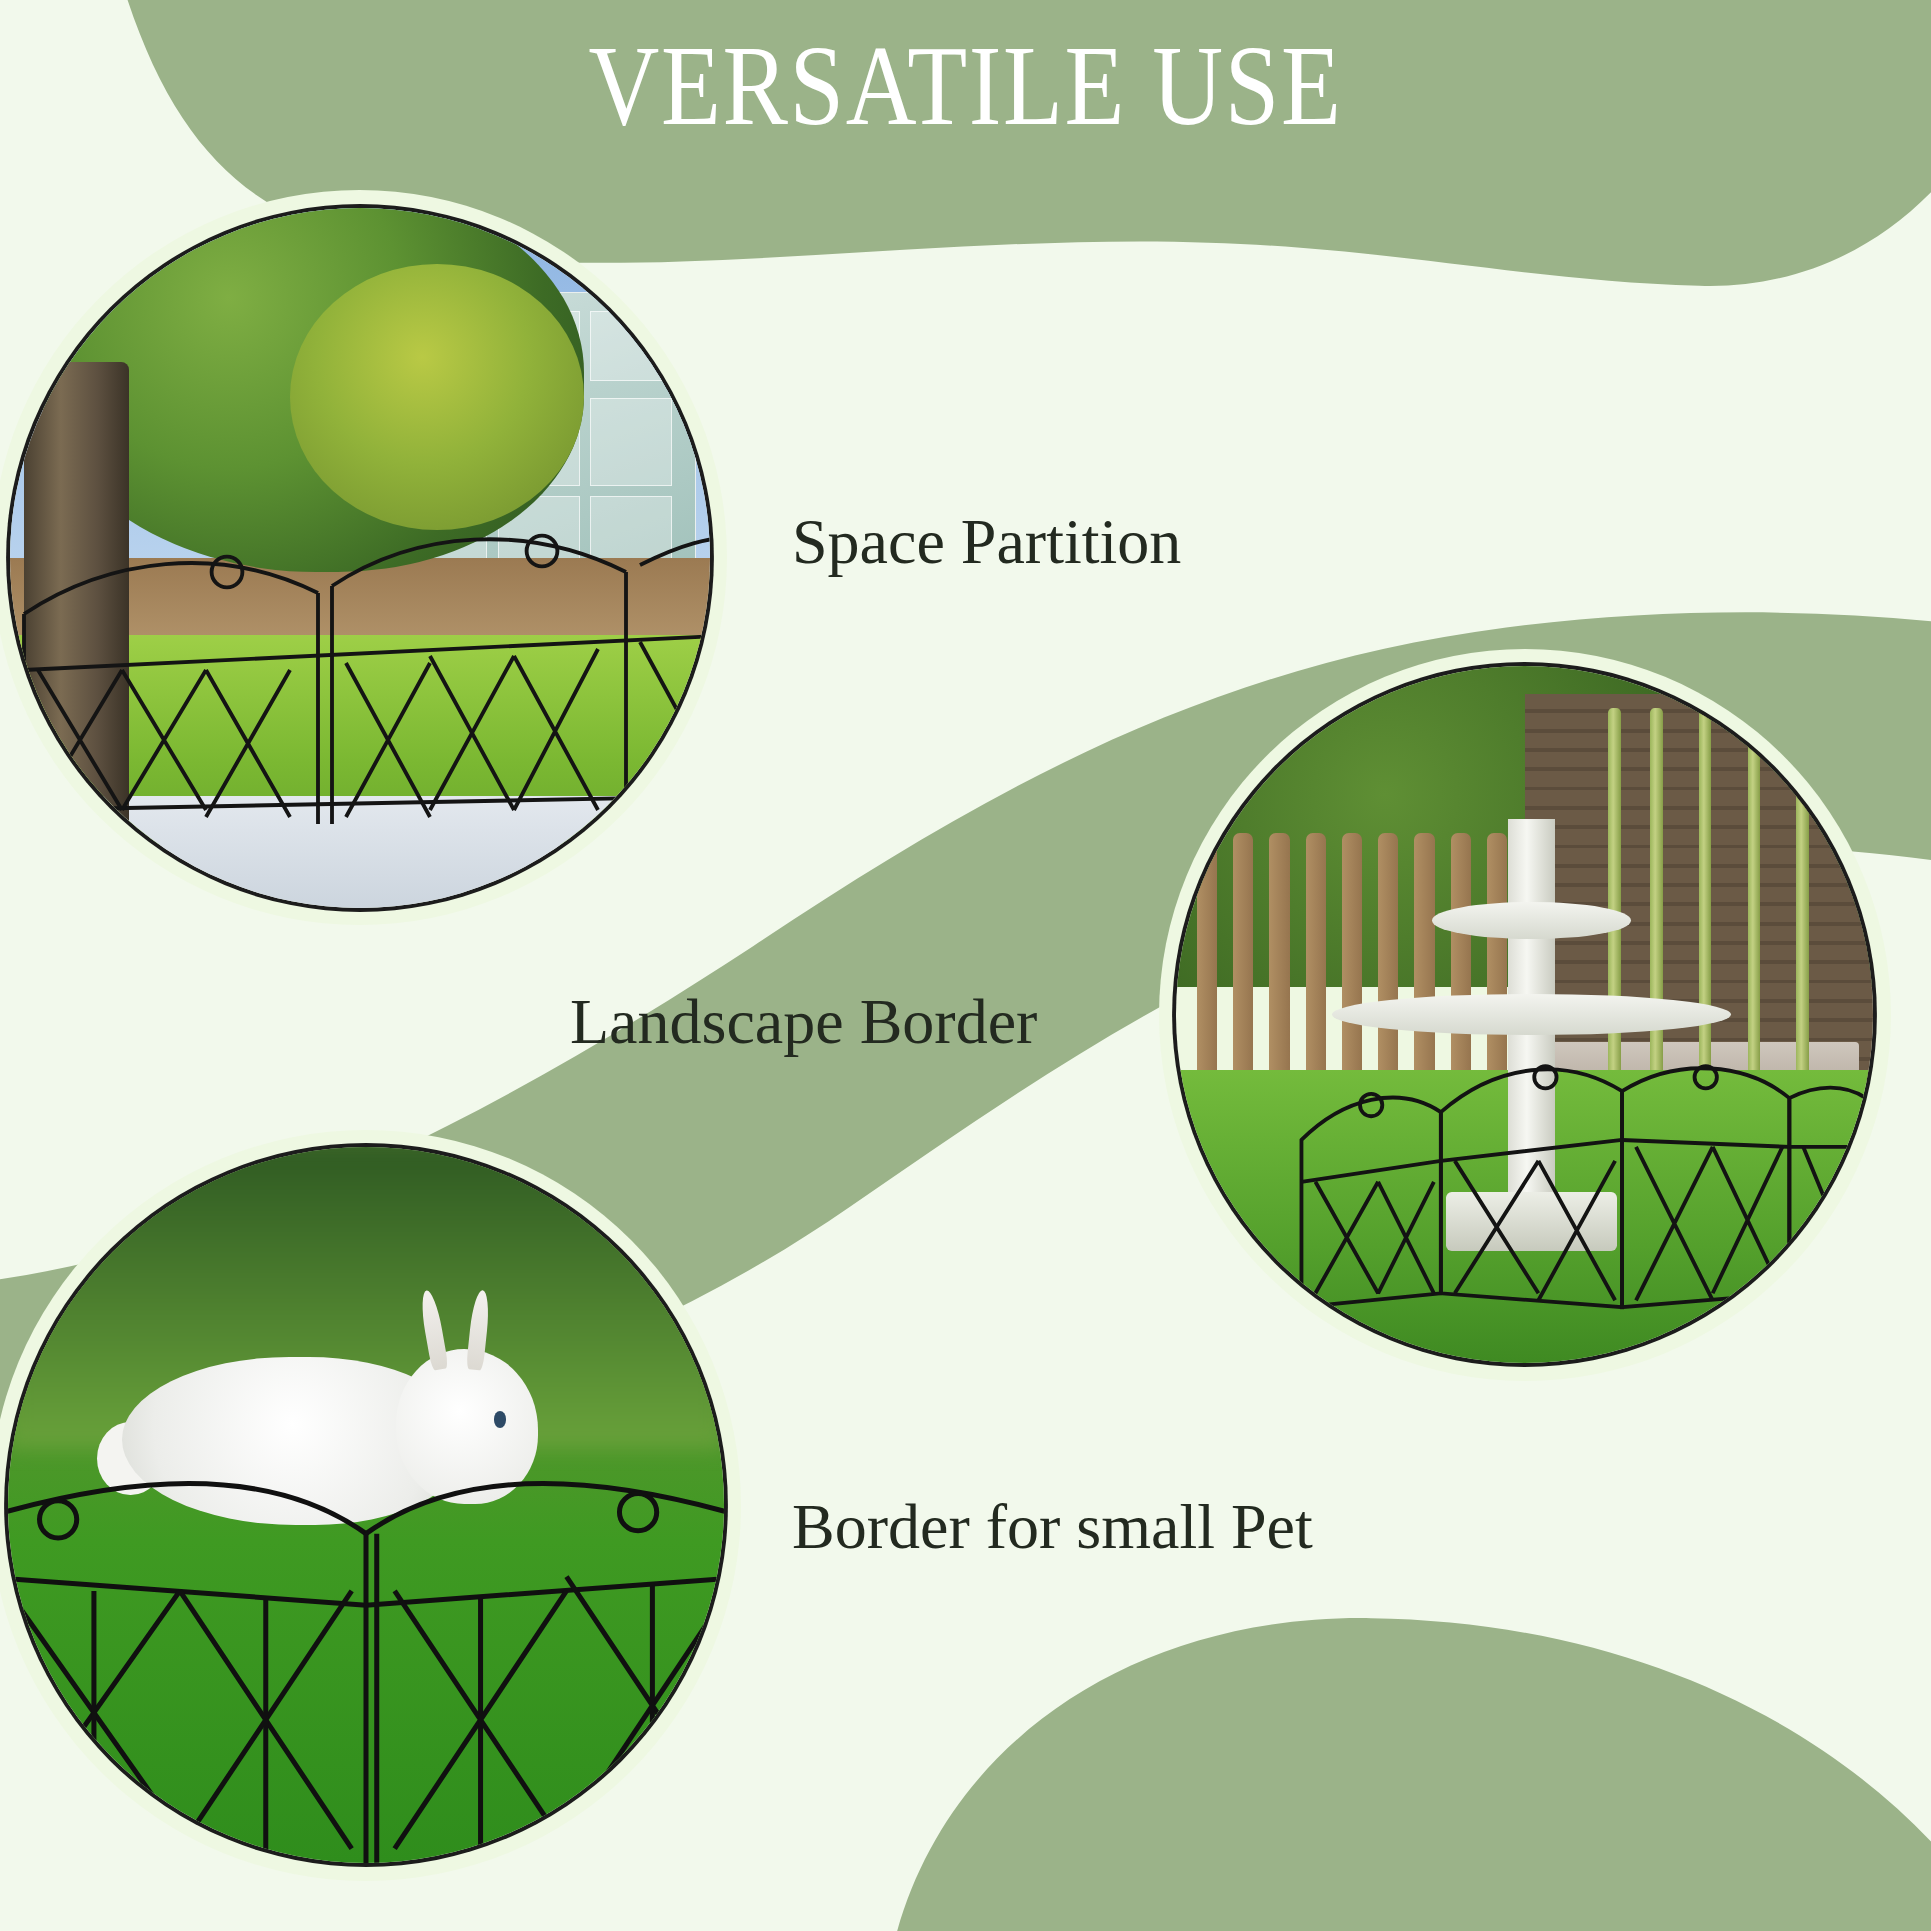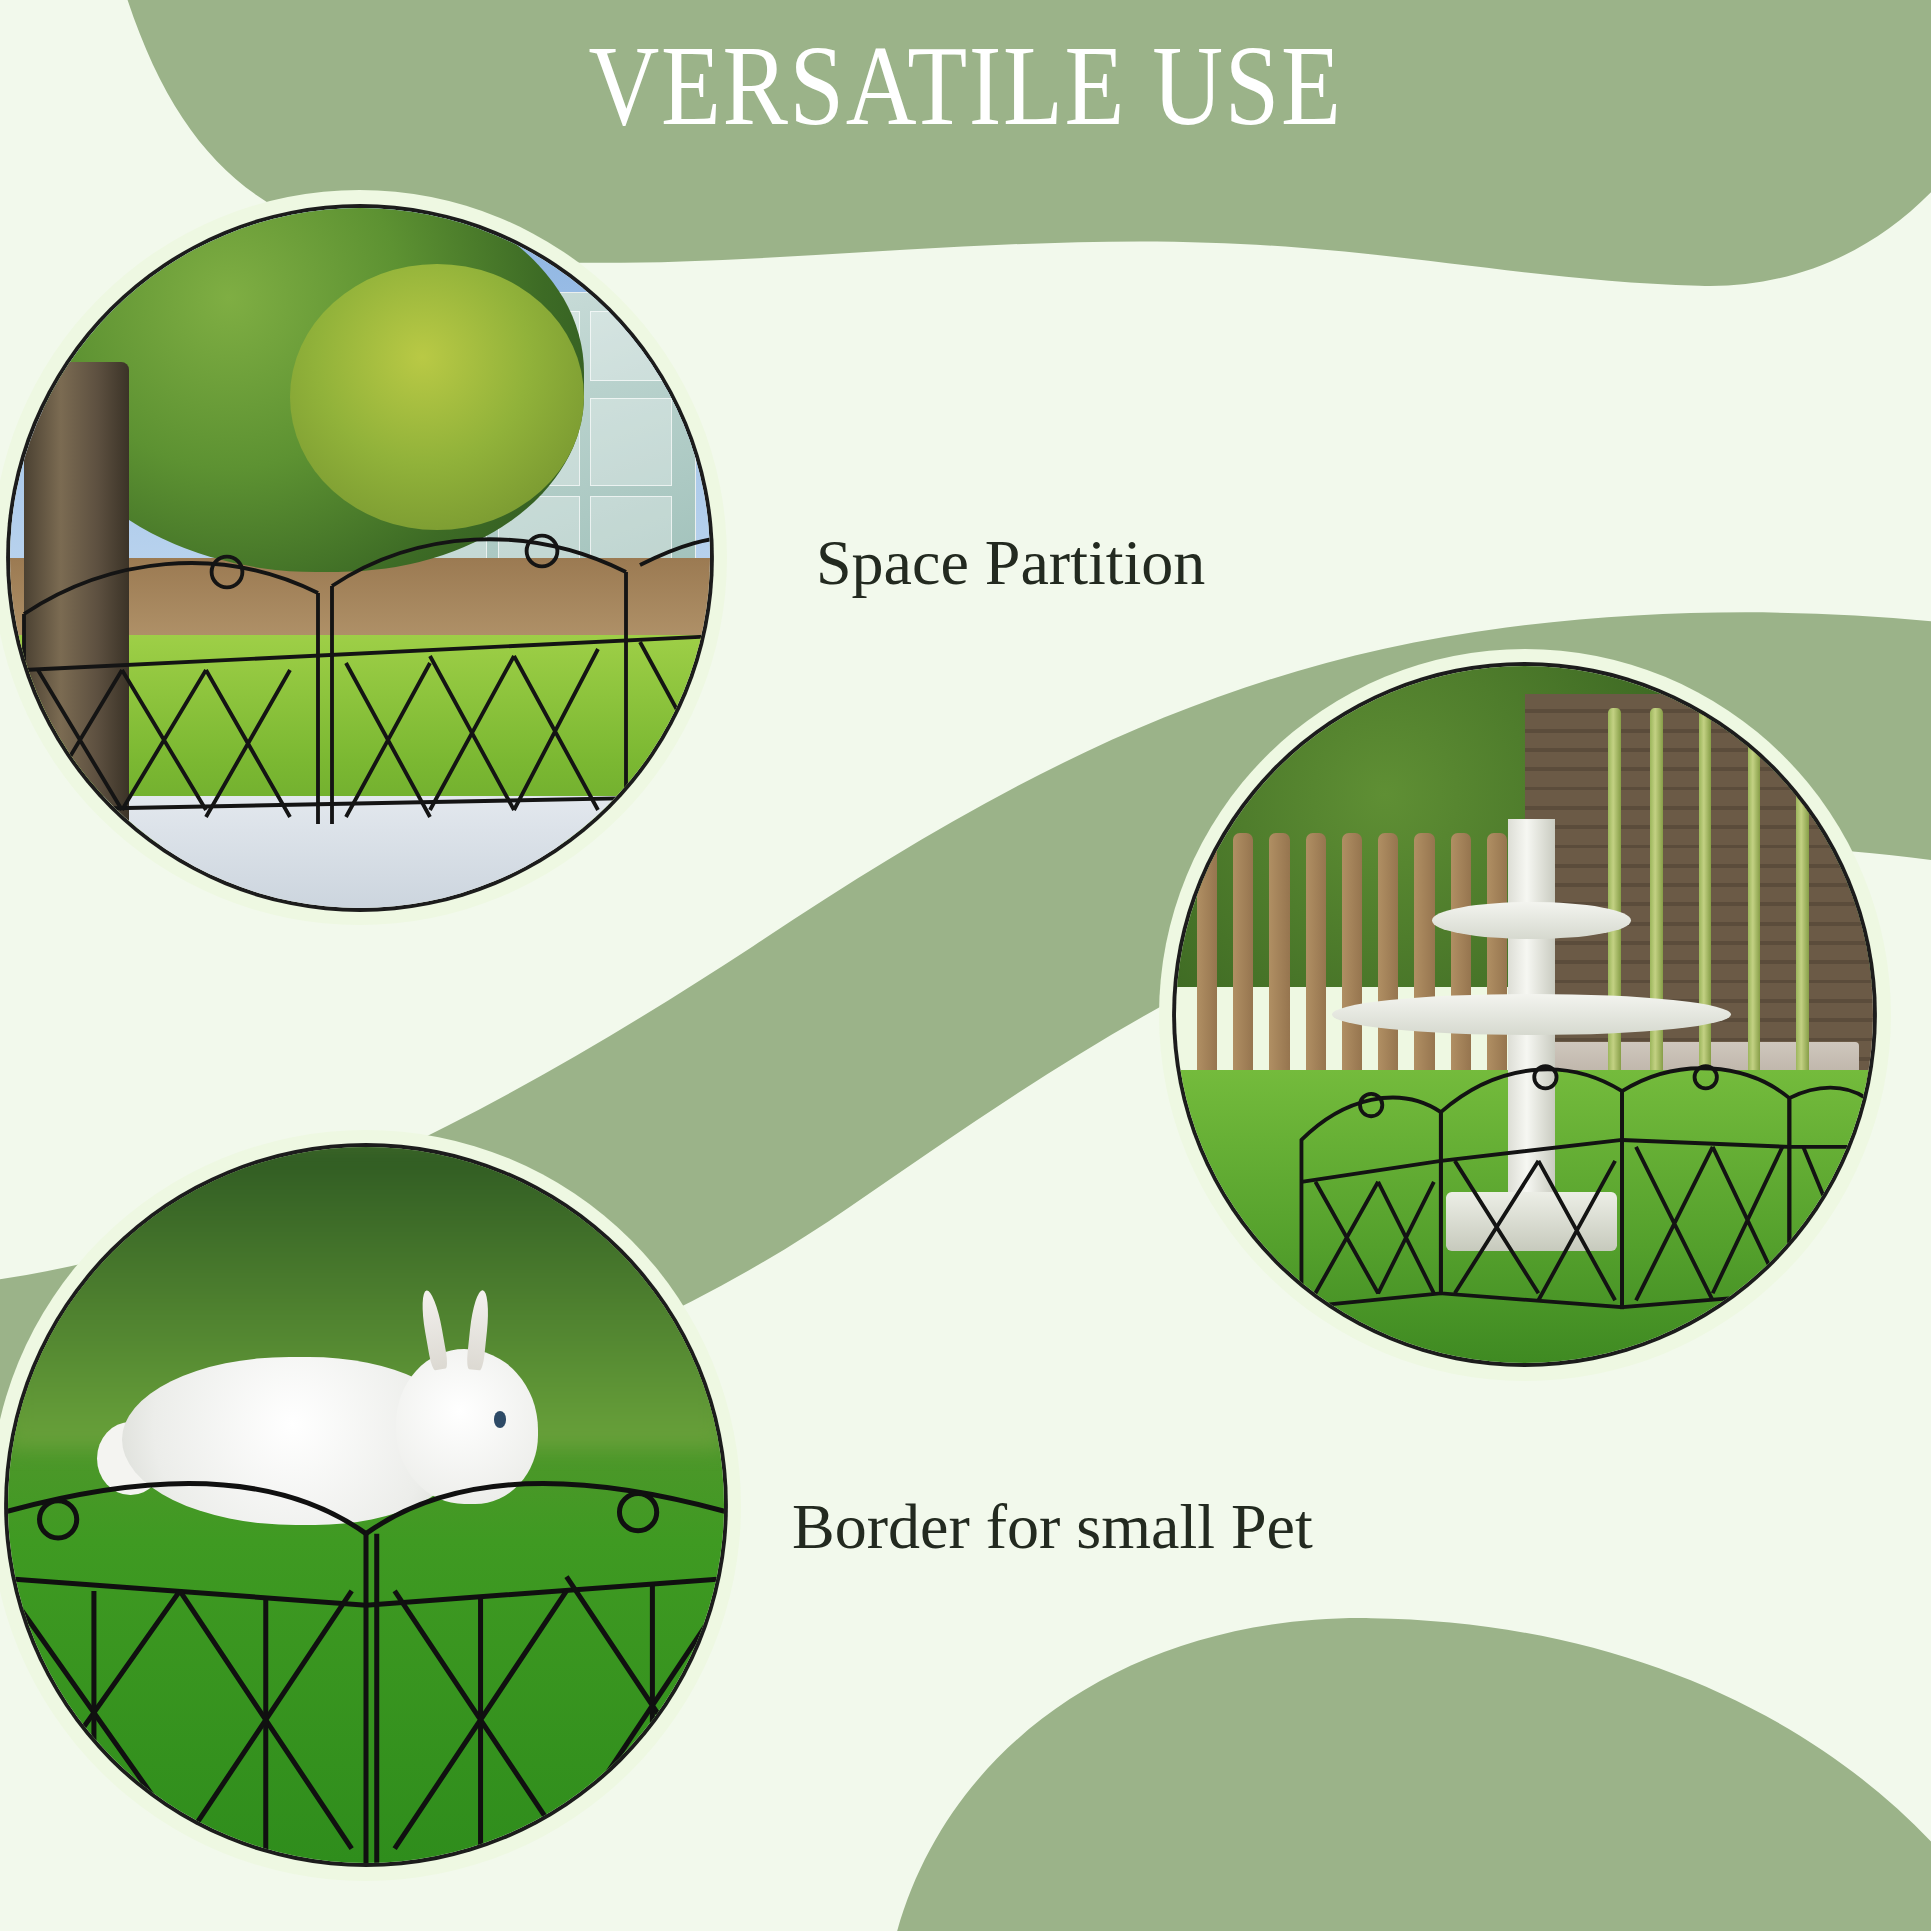--- a/index.html
+++ b/index.html
@@ -32,21 +32,21 @@
 
   
   .caption{
     position:absolute;
     color:#232a20;
     font-size:64px;
     line-height:1.1;
     white-space:nowrap;
     font-weight:400;
   }
-  #cap-1{left:792px;top:528px;margin-left:24px;}
+  #cap-1{left:792px;top:507px;}
   #cap-2{left:570px;top:987px;}
   #cap-3{left:792px;top:1492px;}
 
   
   .photo{
     position:absolute;
     border-radius:50%;
     overflow:hidden;
     box-shadow:0 0 0 3.9px #1c1c1c;
   }
@@ -286,17 +286,18 @@
           <path d="M12,62 L12,104 M36,63 L36,104 M66,63 L66,104 M90,61 L90,104"></path>
           <circle cx="7" cy="52" r="2.6"></circle>
           <circle cx="88" cy="51" r="2.6"></circle>
         </g>
       </svg>
     </div>
   </div>
 
   <div class="caption" id="cap-1">Space Partition</div>
 
+  <div class="caption" id="cap-2">Landscape Border</div>
 
   <div class="caption" id="cap-3">Border for small Pet</div>
 
 </div>
 
 
 </body></html>

